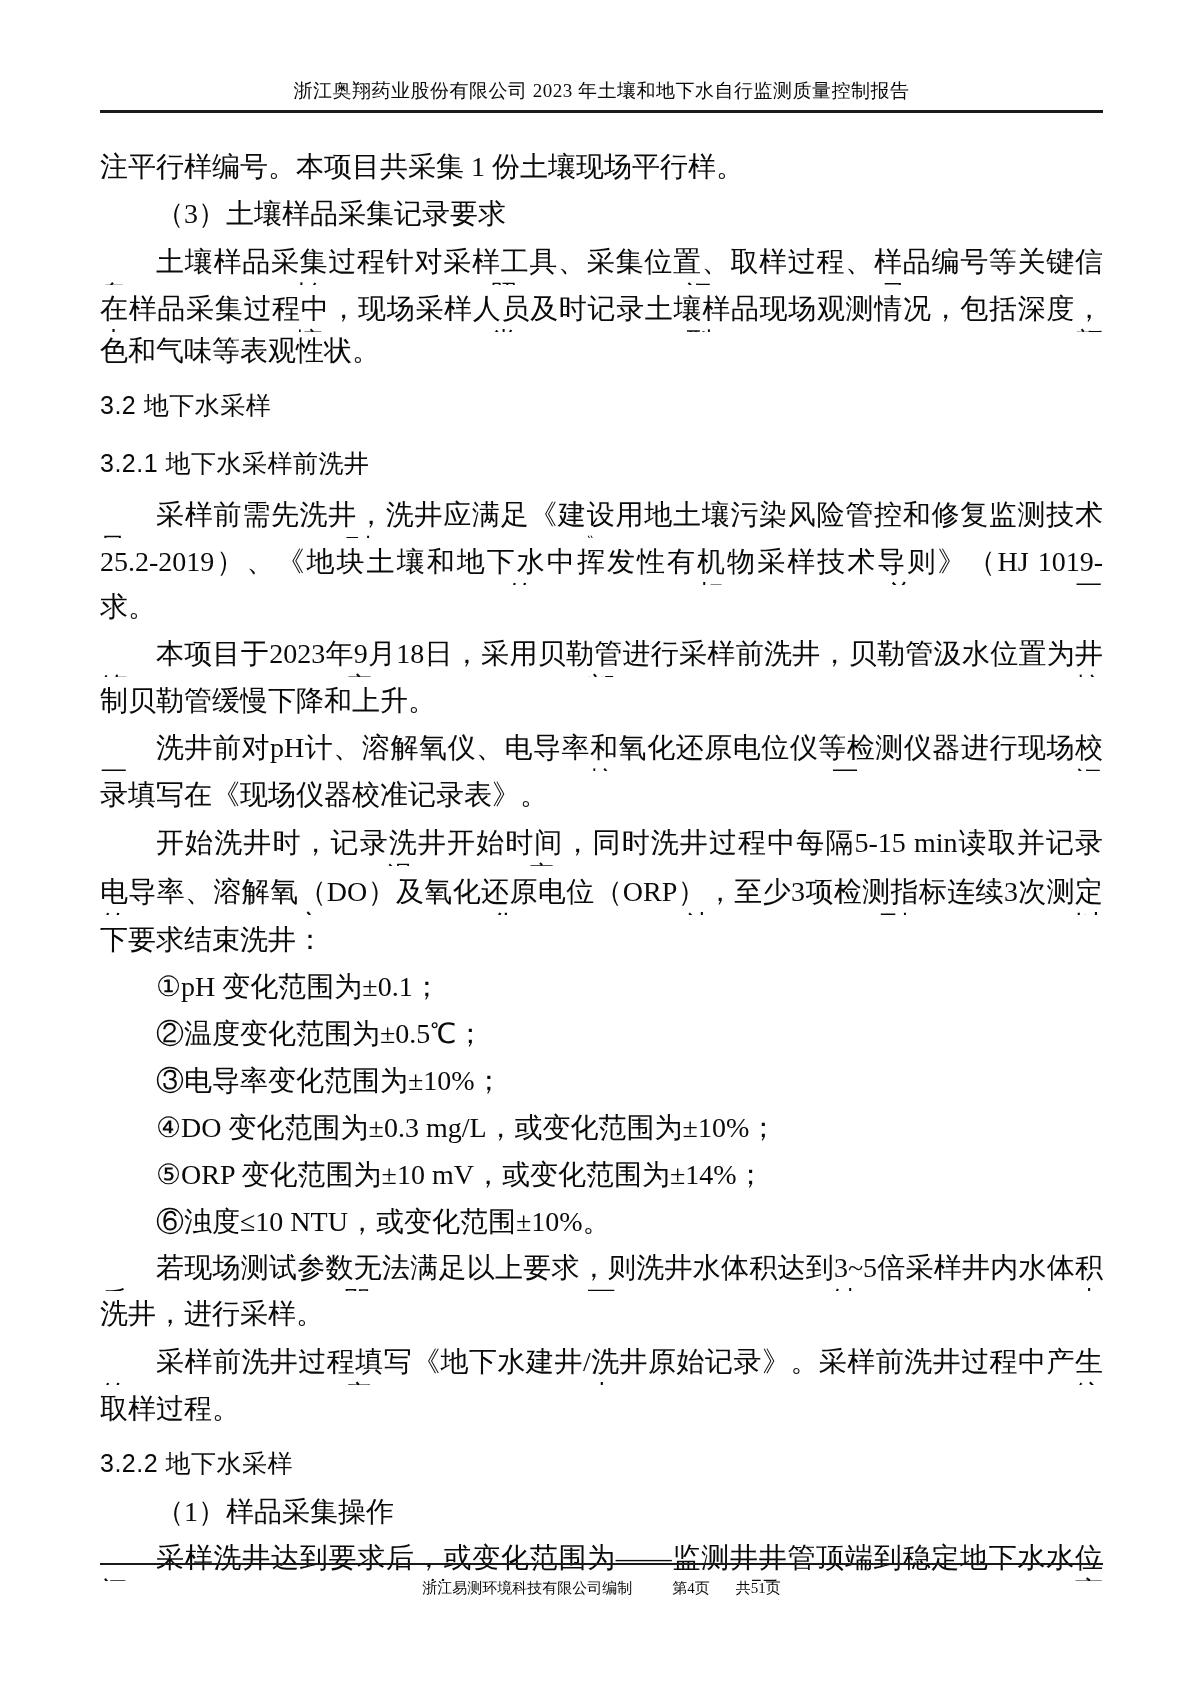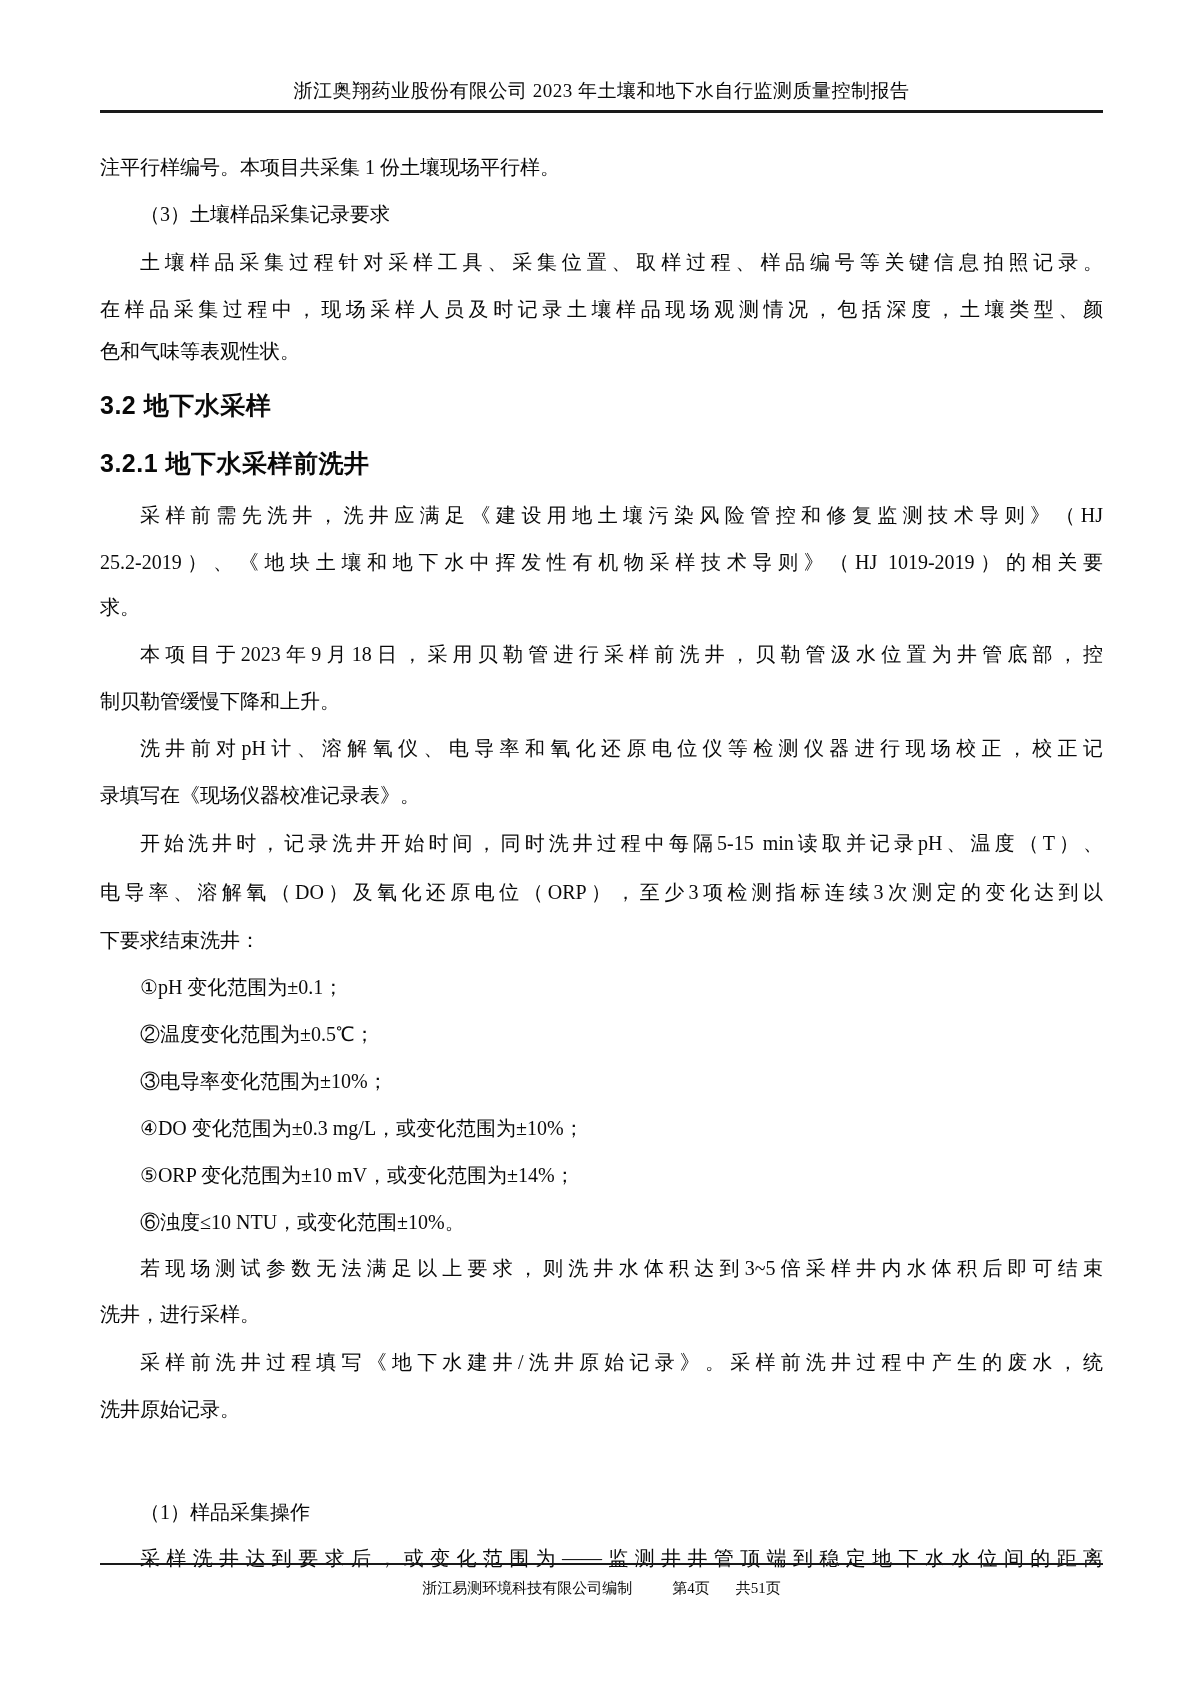--- a/index.html
+++ b/index.html
@@ -21,35 +21,35 @@
     white-space:nowrap;
   }
   .header-rule {
     position:absolute;
     top:110px; left:100px; width:1003px;
     border-top:3px solid #1a1a1a;
   }
   .ln {
     position:absolute;
     left:100px; width:1003px;
-    font-size:20px;
+    font-size:28px;
     line-height:34px;
     white-space:nowrap;
   }
   .just {
     white-space:normal;
     text-align:justify;
     text-align-last:justify;
     overflow:hidden;
     max-height:40px;
   }
   .ind { text-indent:2em; }
   .h {
     font-family:"Liberation Sans", sans-serif;
-    font-weight:700;
+    font-weight:400;
     font-size:25px;
     letter-spacing:0.5px;
   }
   .footer-rule {
     position:absolute;
     top:1563px; left:100px; width:1003px;
     border-top:2.5px solid #1a1a1a;
   }
   .footer {
     position:absolute;
@@ -89,21 +89,22 @@
   <div class="ln" style="top:923px">下要求结束洗井：</div>
   <div class="ln ind" style="top:970px">①pH 变化范围为±0.1；</div>
   <div class="ln ind" style="top:1017px">②温度变化范围为±0.5℃；</div>
   <div class="ln ind" style="top:1064px">③电导率变化范围为±10%；</div>
   <div class="ln ind" style="top:1111px">④DO 变化范围为±0.3 mg/L，或变化范围为±10%；</div>
   <div class="ln ind" style="top:1158px">⑤ORP 变化范围为±10 mV，或变化范围为±14%；</div>
   <div class="ln ind" style="top:1205px">⑥浊度≤10 NTU，或变化范围±10%。</div>
   <div class="ln ind just" style="top:1251px">若现场测试参数无法满足以上要求，则洗井水体积达到3~5倍采样井内水体积后即可结束</div>
   <div class="ln" style="top:1297px">洗井，进行采样。</div>
   <div class="ln ind just" style="top:1345px">采样前洗井过程填写《地下水建井/洗井原始记录》。采样前洗井过程中产生的废水，统</div>
-  <div class="ln" style="top:1392px">洗井原始记录。</div>
+  <div class="ln" style="top:1392px">取样过程。</div>
+  <div class="ln h" style="top:1446px">3.2.2 地下水采样</div>
   <div class="ln ind" style="top:1495px">（1）样品采集操作</div>
   <div class="ln ind just" style="top:1541px">采样洗井达到要求后，或变化范围为——监测井井管顶端到稳定地下水水位间的距离</div>
 
   <div class="footer-rule"></div>
   <div class="footer">
     <span>浙江易测环境科技有限公司编制</span><span class="gap-lg">第4页</span><span class="gap-sm">共51页</span>
   </div>
 
 </div>
 

